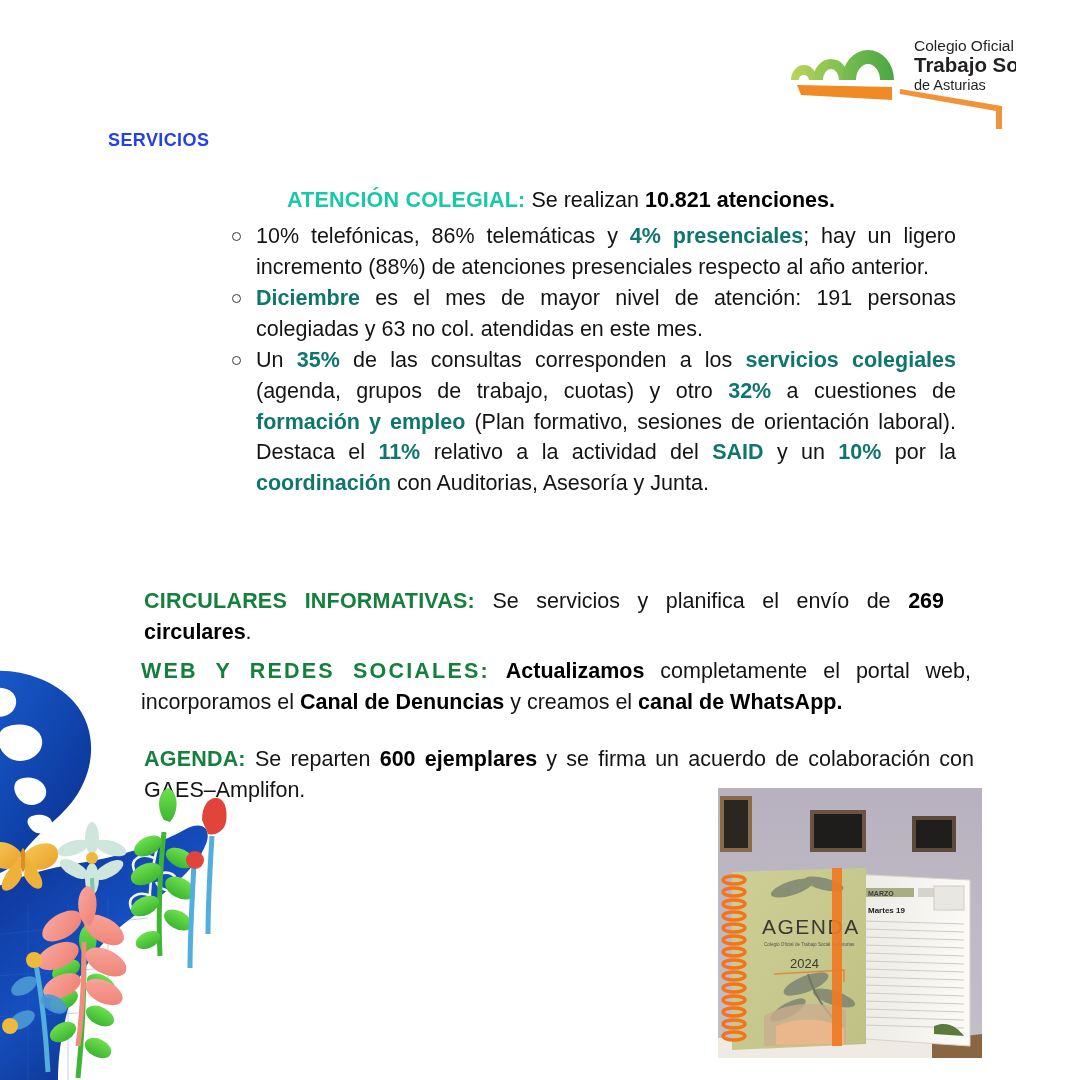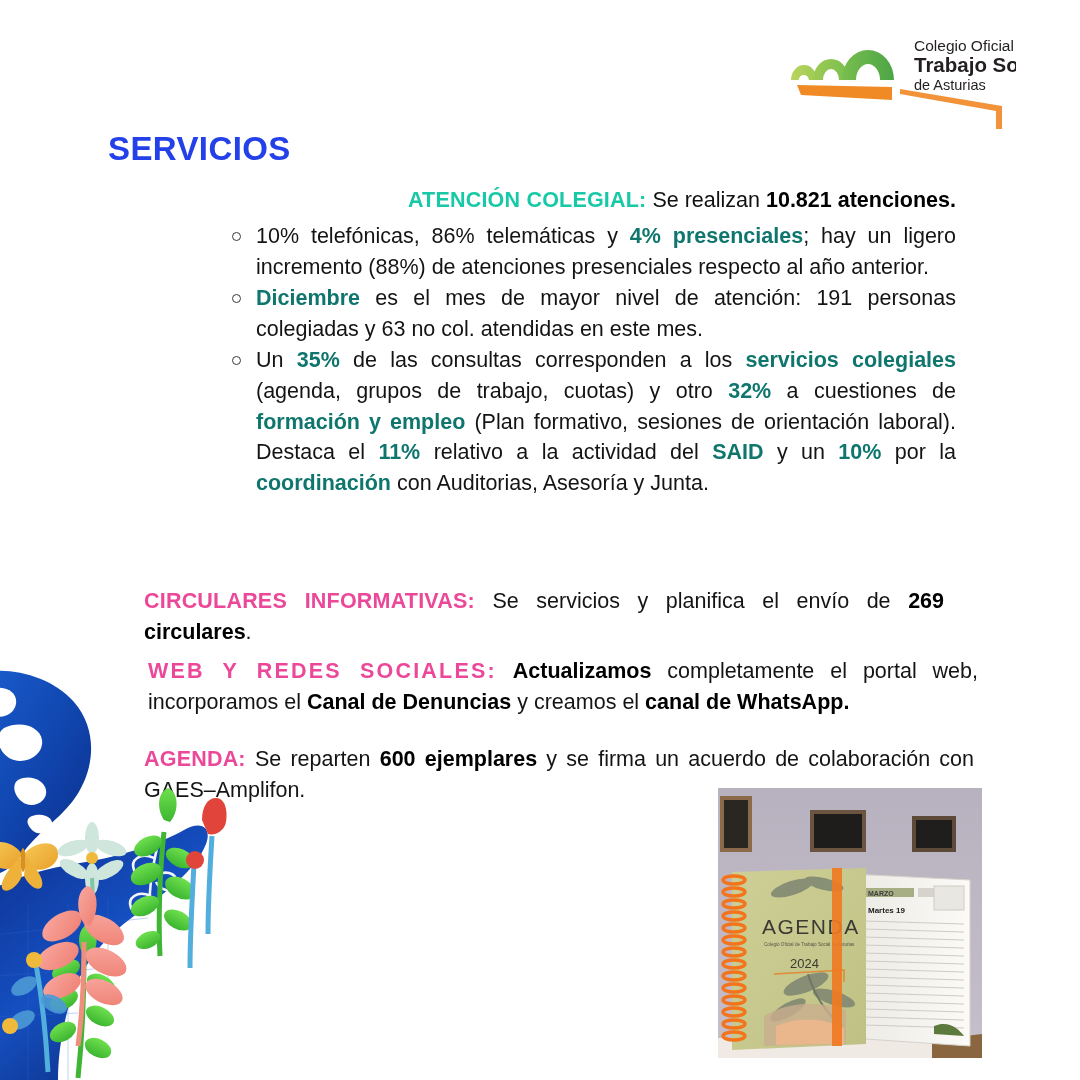--- a/index.html
+++ b/index.html
@@ -11,31 +11,31 @@
   }
   .page{position:relative;width:1080px;height:1080px;overflow:hidden;}
 
   
   .logo{position:absolute;left:788px;top:28px;width:228px;height:108px;}
   .logo svg{display:block;width:228px;height:108px;}
 
   
   .servicios{
     position:absolute;left:108px;top:130px;
-    font-size:33px;font-weight:bold;letter-spacing:.4px;
+    font-size:18px;font-weight:bold;letter-spacing:.4px;
     color:#2440E8;
   }
 
   
   .block-atencion{
     position:absolute;left:166px;top:186px;width:790px;
   }
   .lead{
     font-size:21.5px;line-height:1.34;color:#111;
-    text-align:right;
+    text-align:center;
   }
   .lead .hd{color:#17C9A6;font-weight:bold;letter-spacing:.2px;}
   .lead b{font-weight:bold;color:#000;}
 
   ul.bullets{
     list-style:none;margin:6px 0 0 0;padding:0;
   }
   ul.bullets > li{
     position:relative;
     padding-left:90px;
@@ -51,26 +51,26 @@
     background:transparent;
   }
   ul.bullets > li b{font-weight:bold;color:#0f766e;}
 
   
   .para{
     position:absolute;
     font-size:21.5px;line-height:1.42;color:#141414;
     text-align:justify;text-justify:inter-word;
   }
-  .para .hd{color:#ec4899;font-weight:bold;letter-spacing:.2px;}
+  .para .hd{color:#15803d;font-weight:bold;letter-spacing:.2px;}
   .para b{font-weight:bold;color:#000;}
   .para .hd-sp{letter-spacing:2.2px;}
 
   #p-circulares{left:144px;top:586px;width:800px;}
-  #p-web{left:148px;top:656px;width:830px;}
+  #p-web{left:141px;top:656px;width:830px;}
   #p-agenda{left:144px;top:744px;width:830px;}
 
   
   .decor{position:absolute;left:-12px;top:668px;width:300px;height:412px;}
   .decor svg{display:block;width:300px;height:412px;}
 
   
   .photo{
     position:absolute;left:718px;top:788px;width:264px;height:270px;
     overflow:hidden;background:#4d7c0f;

